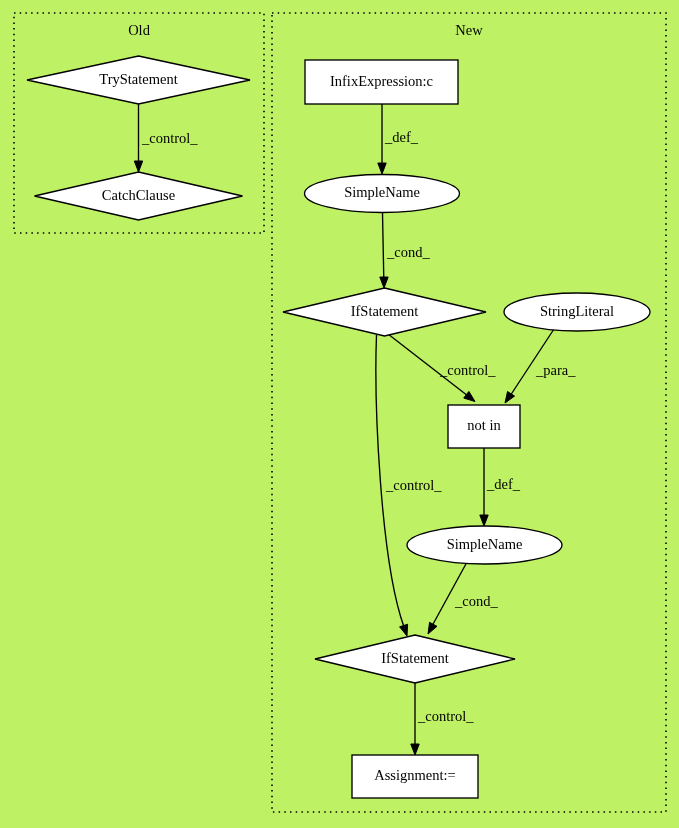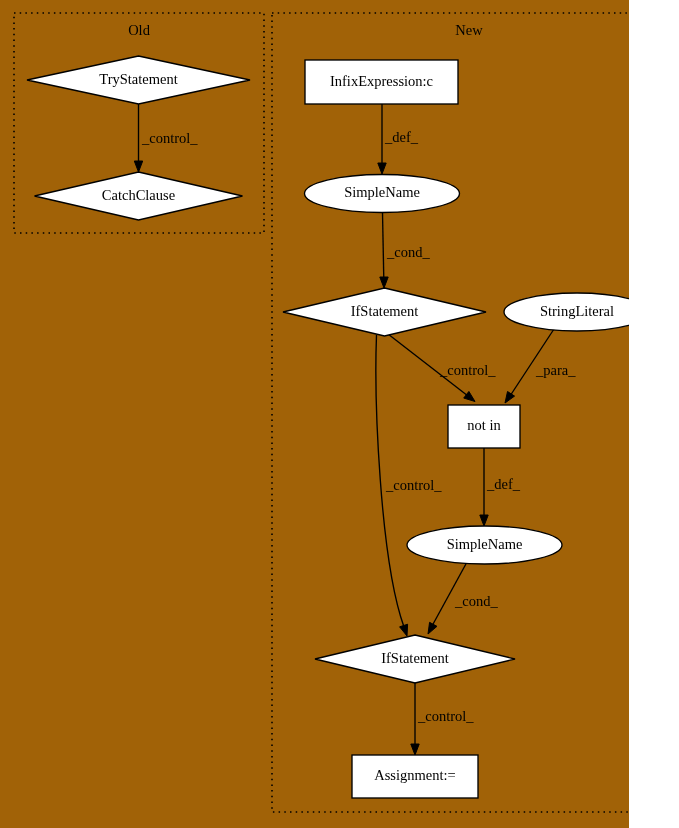--- a/index.html
+++ b/index.html
@@ -2,23 +2,23 @@
 <html><head>
 <meta charset="utf-8">
 <style>
   html, body {
     margin: 0;
     padding: 0;
     background: #ffffff;
   }
   #canvas {
     position: relative;
-    width: 629px;
+    width: 679px;
     height: 828px;
-    background: #a16207;
+    background: #bef264;
     font-family: "Liberation Serif", "DejaVu Serif", serif;
     overflow: hidden;
   }
   svg#graph {
     display: block;
     width: 679px;
     height: 828px;
   }
   .cluster-box {
     fill: none;

